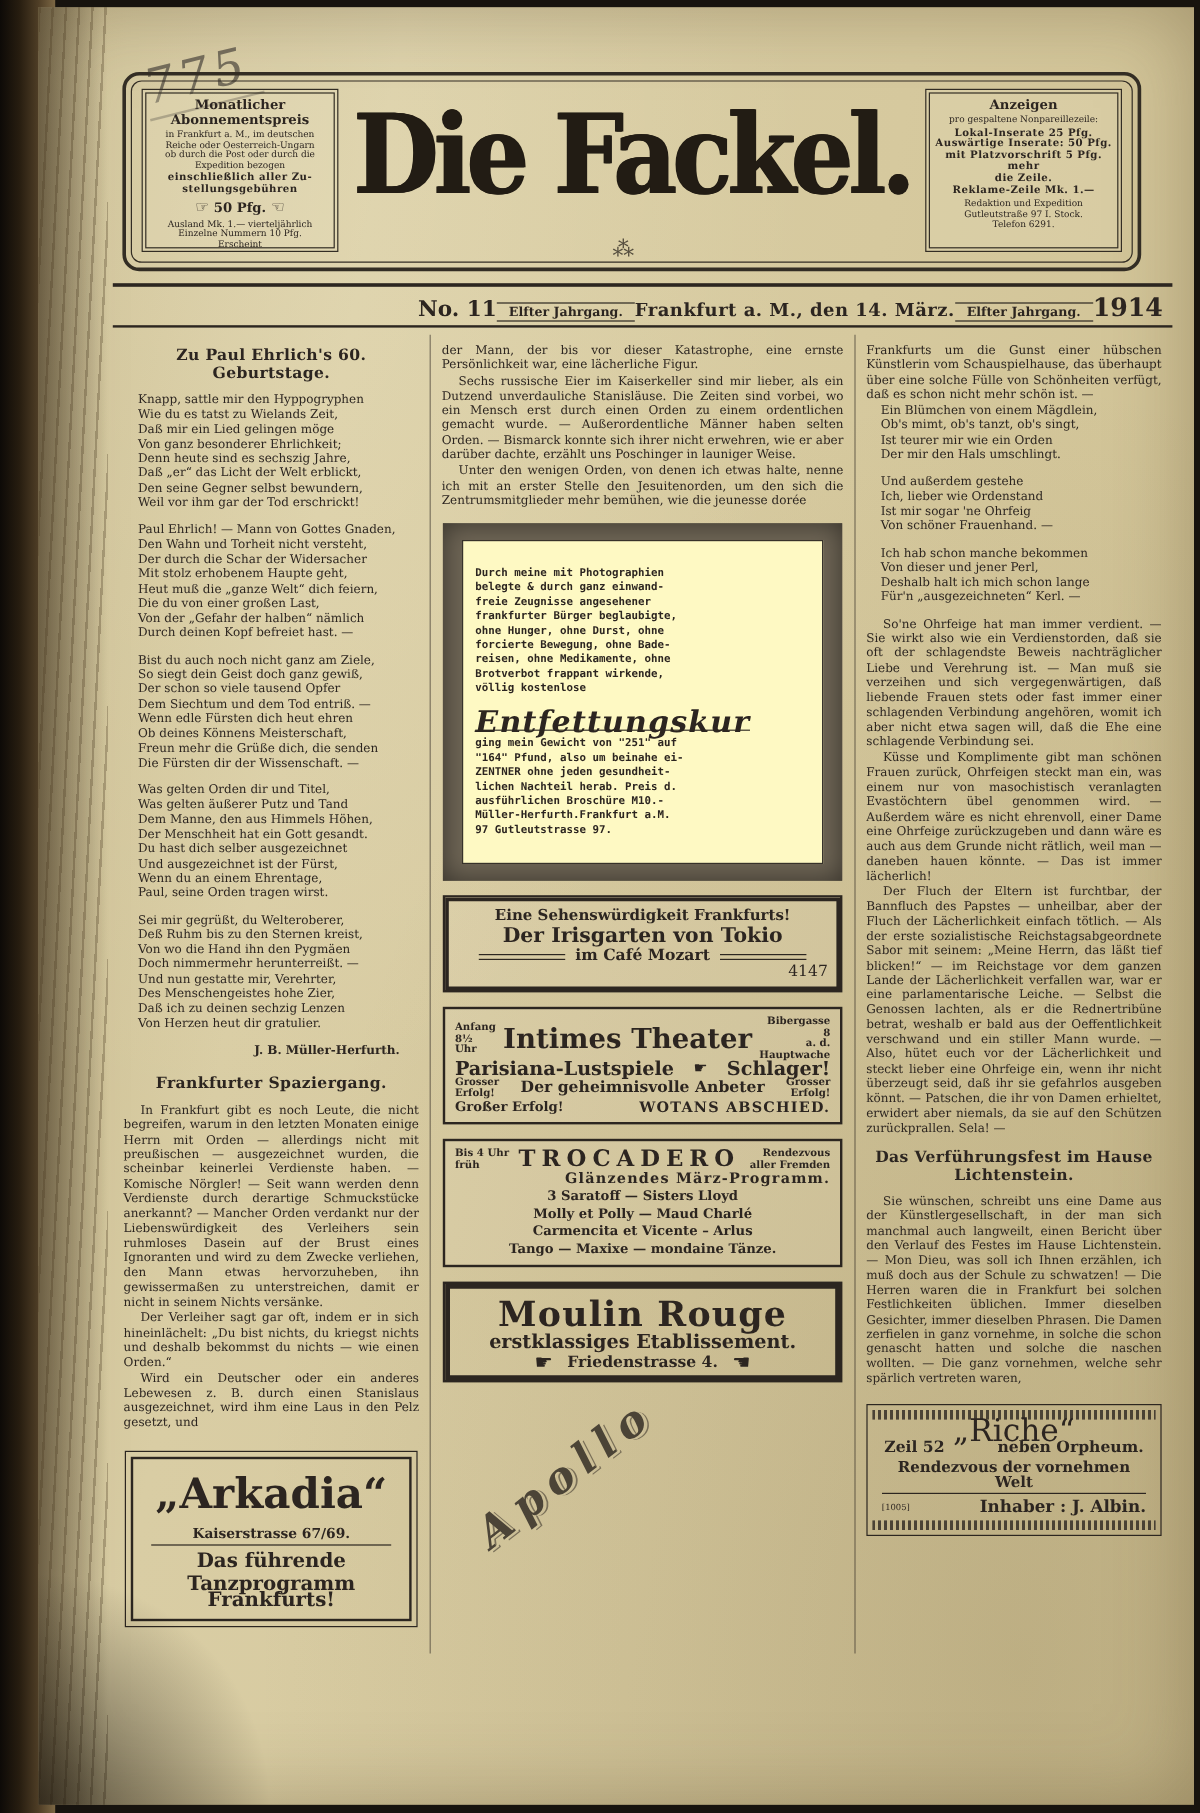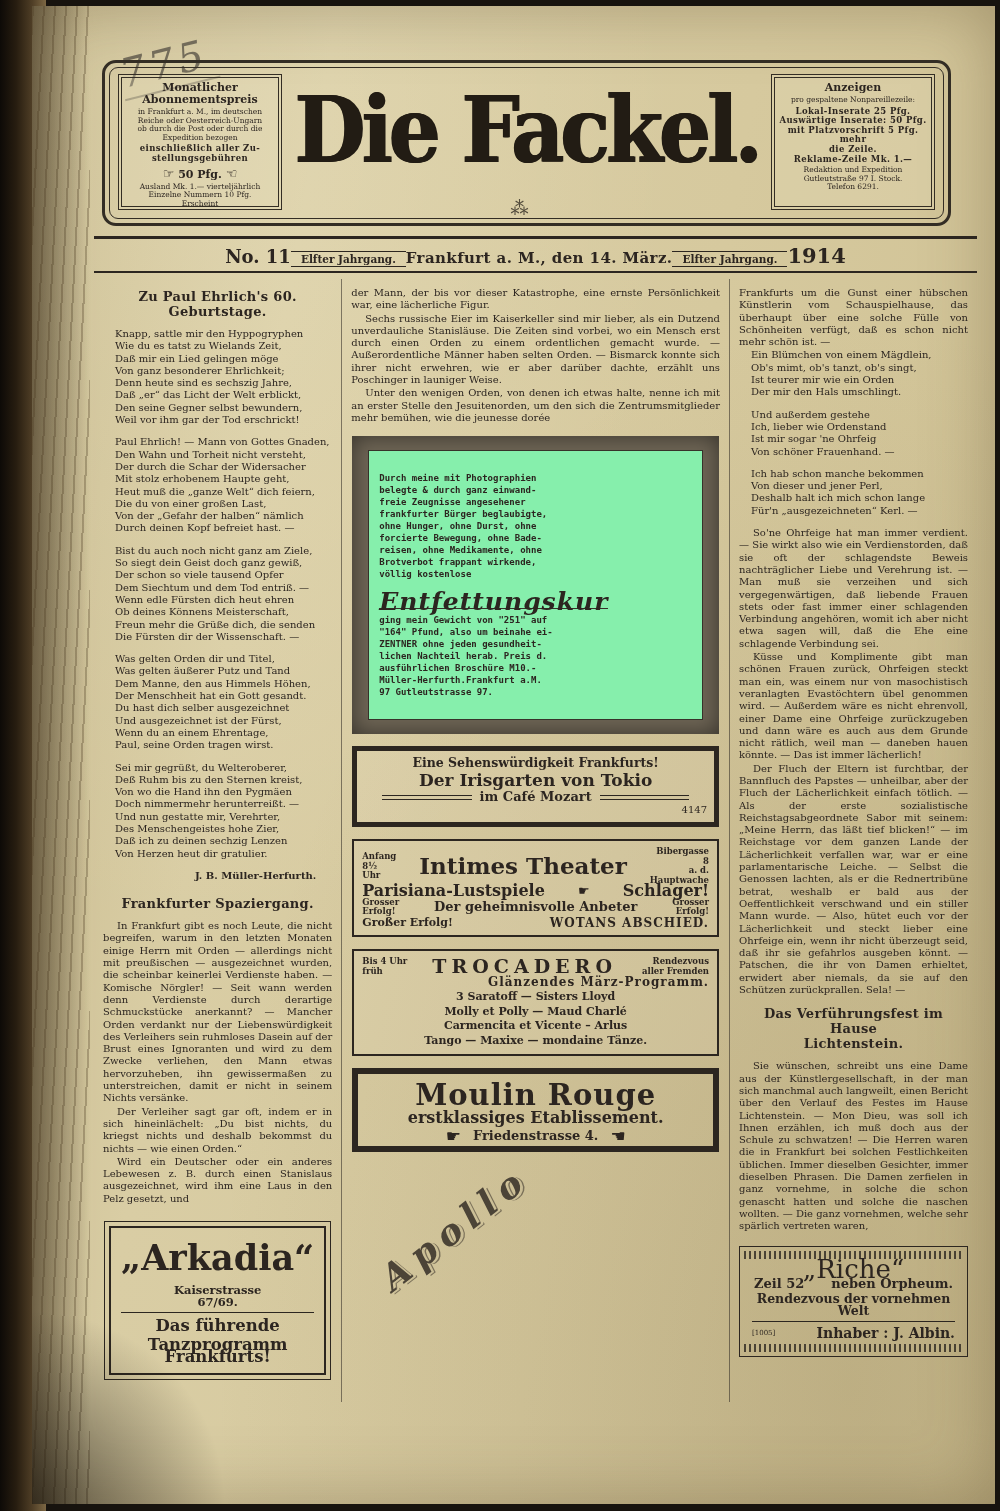--- a/index.html
+++ b/index.html
@@ -40,58 +40,58 @@
   .mh-price{font-size:11px;font-weight:bold;margin-top:2px;}
   .mh-title{position:absolute;left:185px;right:185px;top:16px;text-align:center;
         font-size:82px;font-weight:bold;letter-spacing:-4px;color:#221c14;
         transform:scaleY(1.12);transform-origin:top center;
         text-shadow:1px 0 0 #221c14, -0.5px 0 0 #221c14;}
   .mh-flourish{position:absolute;left:0;right:0;bottom:8px;text-align:center;
         font-size:18px;color:#332d24;letter-spacing:14px;opacity:.8;}
 
   
   .dateline{margin:10px 0 0 0;border-top:3px solid #2c2620;border-bottom:2px solid #2c2620;
-        padding:4px 8px 3px;display:flex;align-items:baseline;justify-content:center;}
+        padding:4px 8px 3px;display:flex;align-items:baseline;justify-content:flex-end;}
   .dl-issue{font-size:18px;font-weight:bold;}
   .dl-vol{font-size:10.5px;font-weight:bold;border-top:1px solid #2c2620;border-bottom:1px solid #2c2620;padding:1px 10px;}
   .dl-date{font-size:15px;font-weight:bold;letter-spacing:.4px;}
   .dl-year{font-size:21px;font-weight:bold;}
 
   
   .columns{display:flex;align-items:stretch;margin-top:6px;}
   .col{flex:1 1 0;padding:8px 9px 10px;font-size:10px;line-height:12.3px;text-align:justify;}
   .col + .col{border-left:1px solid rgba(44,38,32,.55);}
   .art-title{text-align:center;font-weight:bold;font-size:13px;line-height:15px;
         margin:2px 0 9px;letter-spacing:.3px;white-space:pre-line;}
   .stanza{white-space:pre-line;text-align:left;margin:0 0 10px 12px;}
   .signature{text-align:right;padding-right:16px;font-weight:bold;margin:2px 0 14px;}
   .para{text-indent:14px;margin:0 0 1px;}
   .para.cont{text-indent:0;}
 
   
   .ad{margin:12px 1px;}
 
   .ad-entfettung{background:#6e6555;padding:14px 16px;box-shadow:inset 0 0 22px rgba(0,0,0,.5);}
-  .entf-inner{background:#86efac;border:1px solid #37322a;padding:9px 10px;
+  .entf-inner{background:#fef9c3;border:1px solid #37322a;padding:9px 10px;
         font-family:"DejaVu Sans Mono", monospace;font-size:9px;font-weight:bold;
         line-height:12px;white-space:pre-line;text-align:left;}
   .entf-title{font-family:"DejaVu Serif", serif;font-size:25px;font-weight:bold;font-style:italic;
         margin:4px 0 5px;letter-spacing:1px;border-bottom:1px solid #37322a;display:inline-block;}
 
   .box-ad{border:2px solid #2c2620;padding:6px 8px;background:rgba(233,224,192,.18);}
   .dbl{box-shadow:inset 0 0 0 2px rgba(233,224,192,0), inset 0 0 0 3px #2c2620;padding:9px 10px;}
 
   .iris-1{font-size:12.5px;font-weight:bold;text-align:center;}
   .iris-2{font-size:17px;font-weight:bold;text-align:center;margin:4px 0 5px;}
   .rule-row{display:flex;align-items:center;gap:8px;margin:0 18px;}
   .rule{flex:1;height:3px;border-top:1px solid #2c2620;border-bottom:1px solid #2c2620;}
   .iris-3{font-size:13px;font-weight:bold;}
-  .iris-ref{text-align:right;font-size:10px;margin-top:1px;}
-
-  .row{display:flex;align-items:center;justify-content:space-between;gap:23px;}
+  .iris-ref{text-align:right;font-size:13px;margin-top:1px;}
+
+  .row{display:flex;align-items:center;justify-content:space-between;gap:6px;}
   .tiny{font-size:8.5px;font-weight:bold;line-height:9.5px;white-space:pre-line;}
   .tiny.l{text-align:left;} .tiny.r{text-align:right;}
   .intimes-name{font-size:23px;font-weight:bold;white-space:nowrap;}
   .intimes-line2{font-size:16px;font-weight:bold;}
   .intimes-play{font-size:13px;font-weight:bold;white-space:nowrap;}
   .intimes-close-l{font-size:11px;font-weight:bold;}
   .intimes-close-r{font-size:12px;font-weight:bold;letter-spacing:1px;}
   .hand{font-family:"DejaVu Sans", sans-serif;font-size:13px;}
 
   .troc-name{font-size:19px;font-weight:bold;letter-spacing:5px;white-space:nowrap;}

